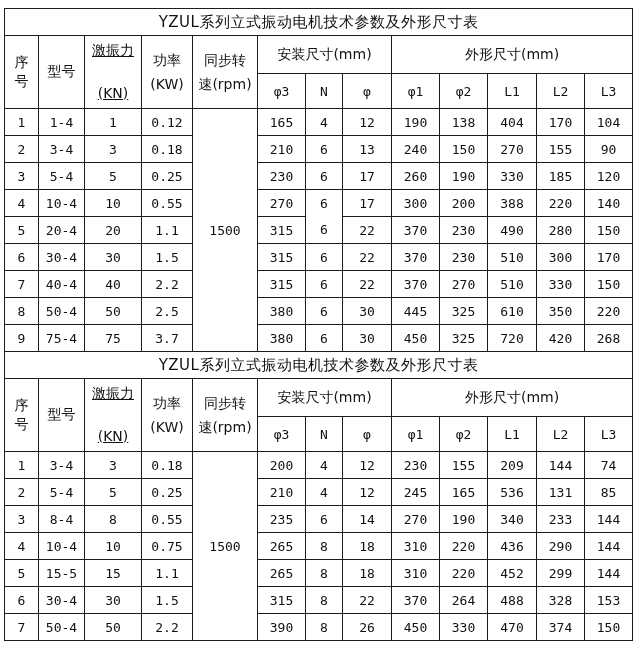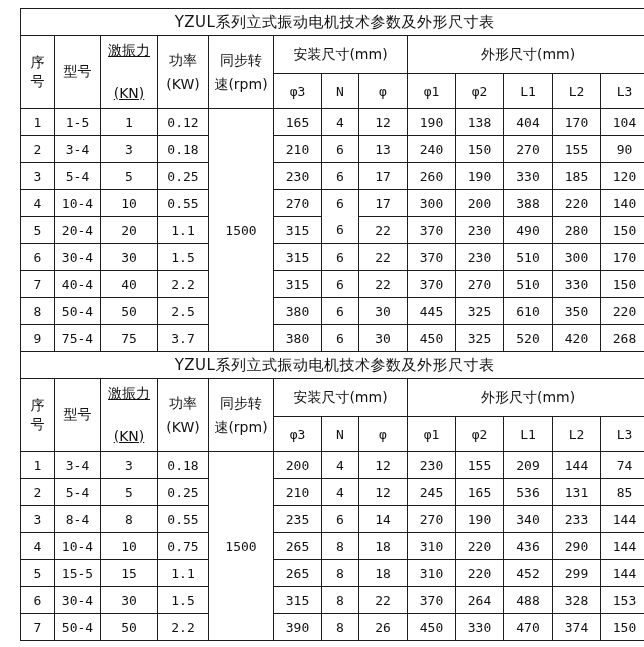--- a/index.html
+++ b/index.html
@@ -6,21 +6,21 @@
     margin: 0;
     padding: 0;
     background: #ffffff;
     width: 644px;
     height: 647px;
     overflow: hidden;
     font-family: "DejaVu Sans", sans-serif;
     color: #111111;
   }
   .page {
-    padding: 8px 8px 0 20px;
+    padding: 8px 8px 0 4px;
   }
   table {
     border-collapse: collapse;
     table-layout: fixed;
     width: 628px;
   }
   table.second {
     margin-top: -1px;
   }
   th, td {
@@ -118,21 +118,21 @@
         <th class="sub-head">φ1</th>
         <th class="sub-head">φ2</th>
         <th class="sub-head">L1</th>
         <th class="sub-head">L2</th>
         <th class="sub-head">L3</th>
       </tr>
     </thead>
     <tbody>
         <tr>
           <td class="data-cell">1</td>
-          <td class="data-cell">1-5</td>
+          <td class="data-cell">1-4</td>
           <td class="data-cell">1</td>
           <td class="data-cell">0.12</td>
           <td rowspan="9" class="speed-cell">1500</td>
           <td class="data-cell">165</td>
           <td class="data-cell">4</td>
           <td class="data-cell">12</td>
           <td class="data-cell">190</td>
           <td class="data-cell">138</td>
           <td class="data-cell">404</td>
           <td class="data-cell">170</td>
@@ -239,21 +239,21 @@
         <tr>
           <td class="data-cell">9</td>
           <td class="data-cell">75-4</td>
           <td class="data-cell">75</td>
           <td class="data-cell">3.7</td>
           <td class="data-cell">380</td>
           <td class="data-cell">6</td>
           <td class="data-cell">30</td>
           <td class="data-cell">450</td>
           <td class="data-cell">325</td>
-          <td class="data-cell">520</td>
+          <td class="data-cell">720</td>
           <td class="data-cell">420</td>
           <td class="data-cell">268</td>
         </tr>
       </tbody>
   </table>
 
   <table class="second">
     <colgroup>
       <col style="width:34px">
         <col style="width:46px">

